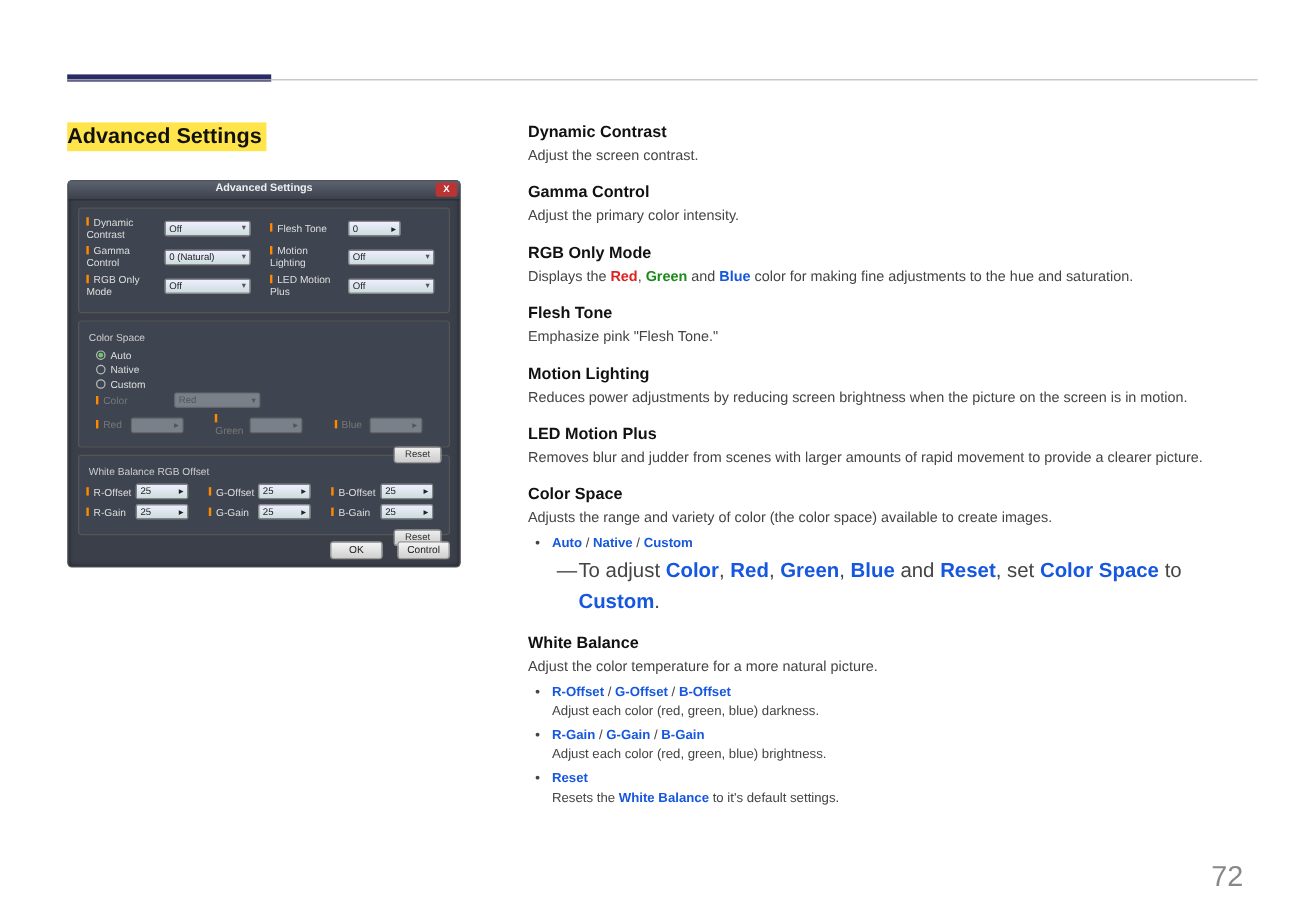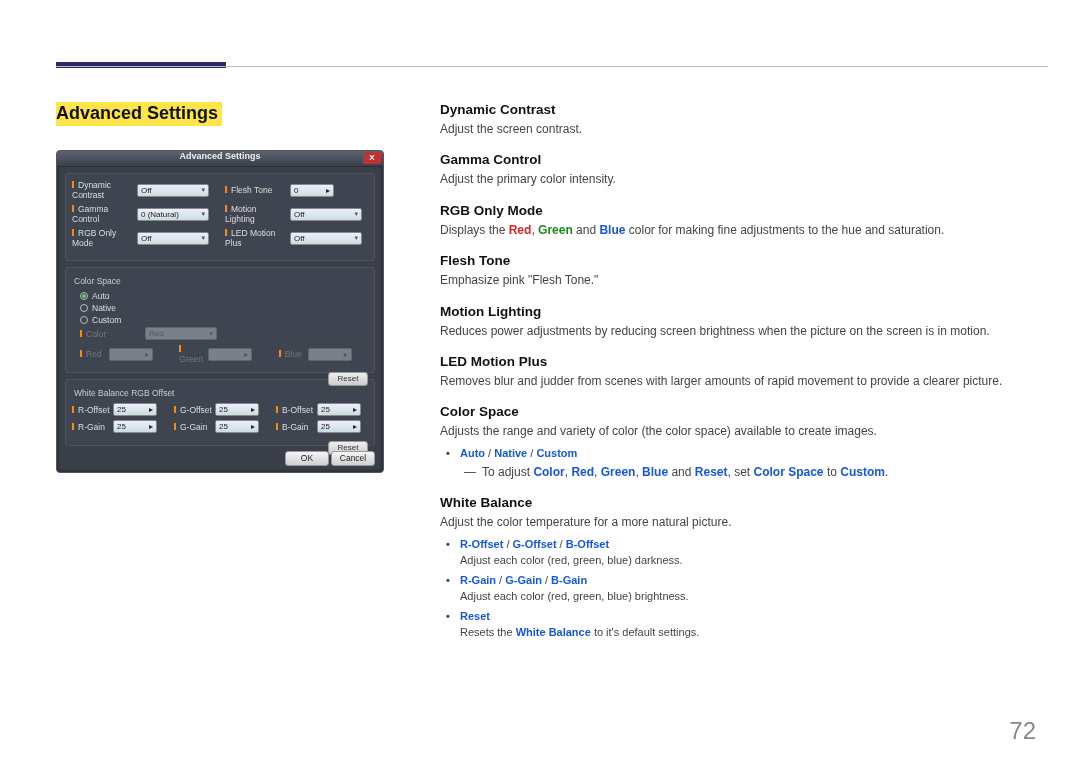--- a/index.html
+++ b/index.html
@@ -73,39 +73,39 @@
   .radio-dot.sel::after { content:""; width:4px; height:4px; border-radius:50%; background:#6c6; }
   .disabled { color:#777; }
   .disabled .select, .disabled .spin { background:#7a808a; color:#555; border-color:#666;}
   .btn-reset {
     width:40px; height:14px; float:right;
     background:linear-gradient(#eee,#ccc);
     border:1px solid #999; border-radius:3px;
     color:#333; font-size:8px; text-align:center; line-height:12px;
     margin-top:4px;
   }
-  .dialog-footer { position:absolute; bottom:6px; right:8px; display:flex; gap:2px;}
+  .dialog-footer { position:absolute; bottom:6px; right:8px; display:flex; gap:12px;}
   .dlg-btn {
     width:44px; height:15px;
     background:linear-gradient(#f4f4f4,#d0d0d0);
     border:1px solid #999; border-radius:3px;
     color:#222; font-size:8.5px; text-align:center; line-height:13px;
   }
 
   .right-col { position:absolute; top:102px; left:440px; width:600px; }
   .h { font-weight:700; font-size:13.5px; color:#111; margin-top:14px; margin-bottom:4px;}
   .h:first-child { margin-top:0; }
   .p { font-size:12px; color:#444; line-height:1.45; }
   .red{color:#d22; font-weight:700;} .green{color:#1a8a1a;font-weight:700;} .blue{color:#1657e0;font-weight:700;}
   .accent{color:#1657e0; font-weight:700;}
   ul.bl { list-style:none; padding-left:20px; margin-top:4px;}
   ul.bl > li { position:relative; font-size:11px; color:#444; margin:3px 0; line-height:1.5;}
   ul.bl > li::before { content:"•"; position:absolute; left:-14px; font-weight:700;}
   ul.sub { list-style:none; padding-left:22px; }
-  ul.sub > li { position:relative; font-size:12px; color:#444; margin:2px 0;}
+  ul.sub > li { position:relative; font-size:17px; color:#444; margin:2px 0;}
   ul.sub > li::before { content:"—"; position:absolute; left:-18px; color:#444;}
 </style>
 </head>
 <body>
 
 <div class="hr-accent"></div>
 <div class="hr-top"></div>
 <div class="pg-num">72</div>
 
 <div class="left-col">
@@ -266,21 +266,21 @@
                 <span class="arrow">▸</span>
               </span>
             </div>
         </div>
         <div style="clear:both"></div>
         <div class="btn-reset">Reset</div>
       </div>
     </div>
     <div class="dialog-footer">
       <div class="dlg-btn">OK</div>
-      <div class="dlg-btn">Cancel</div>
+      <div class="dlg-btn">Control</div>
     </div>
   </div>
 </div>
 
 <div class="right-col">
   <div class="h">Dynamic Contrast</div>
   <div class="p">Adjust the screen contrast.</div>
 
   <div class="h">Gamma Control</div>
   <div class="p">Adjust the primary color intensity.</div>

